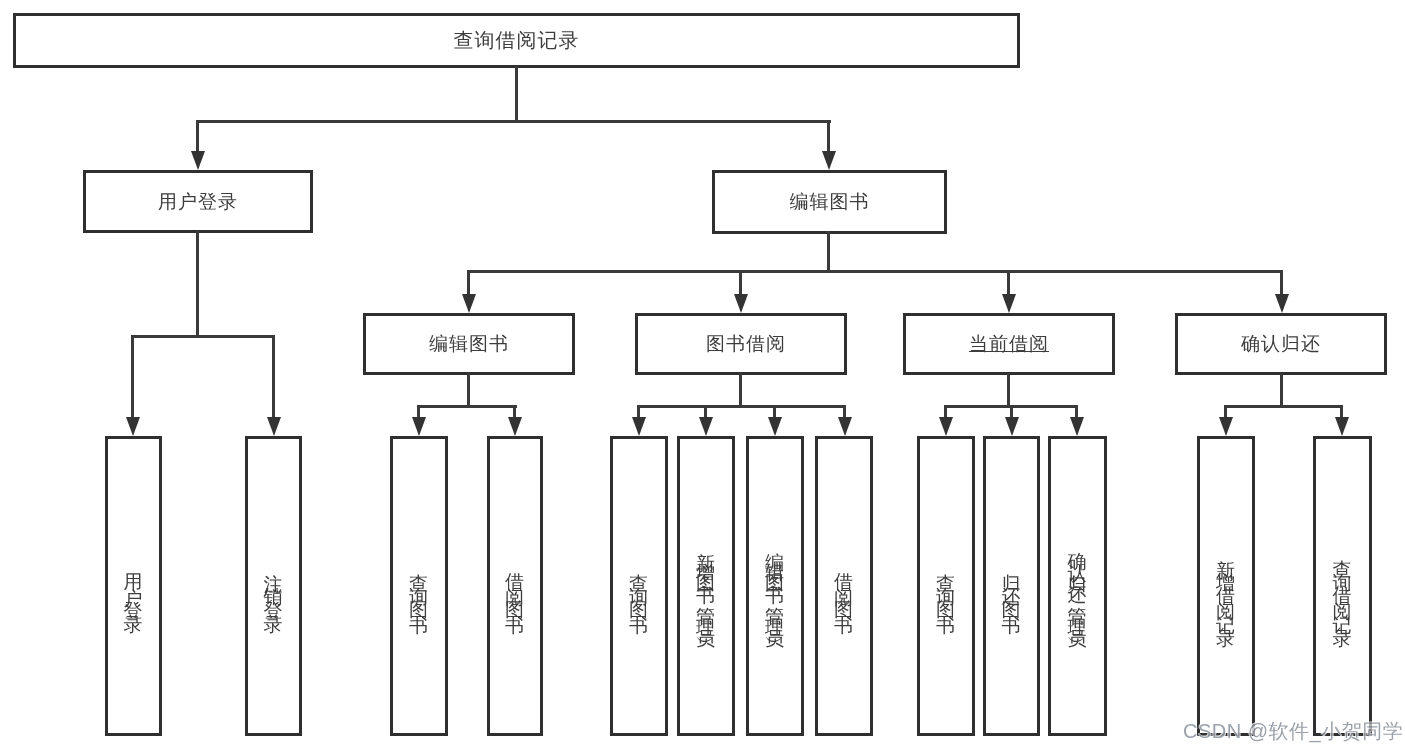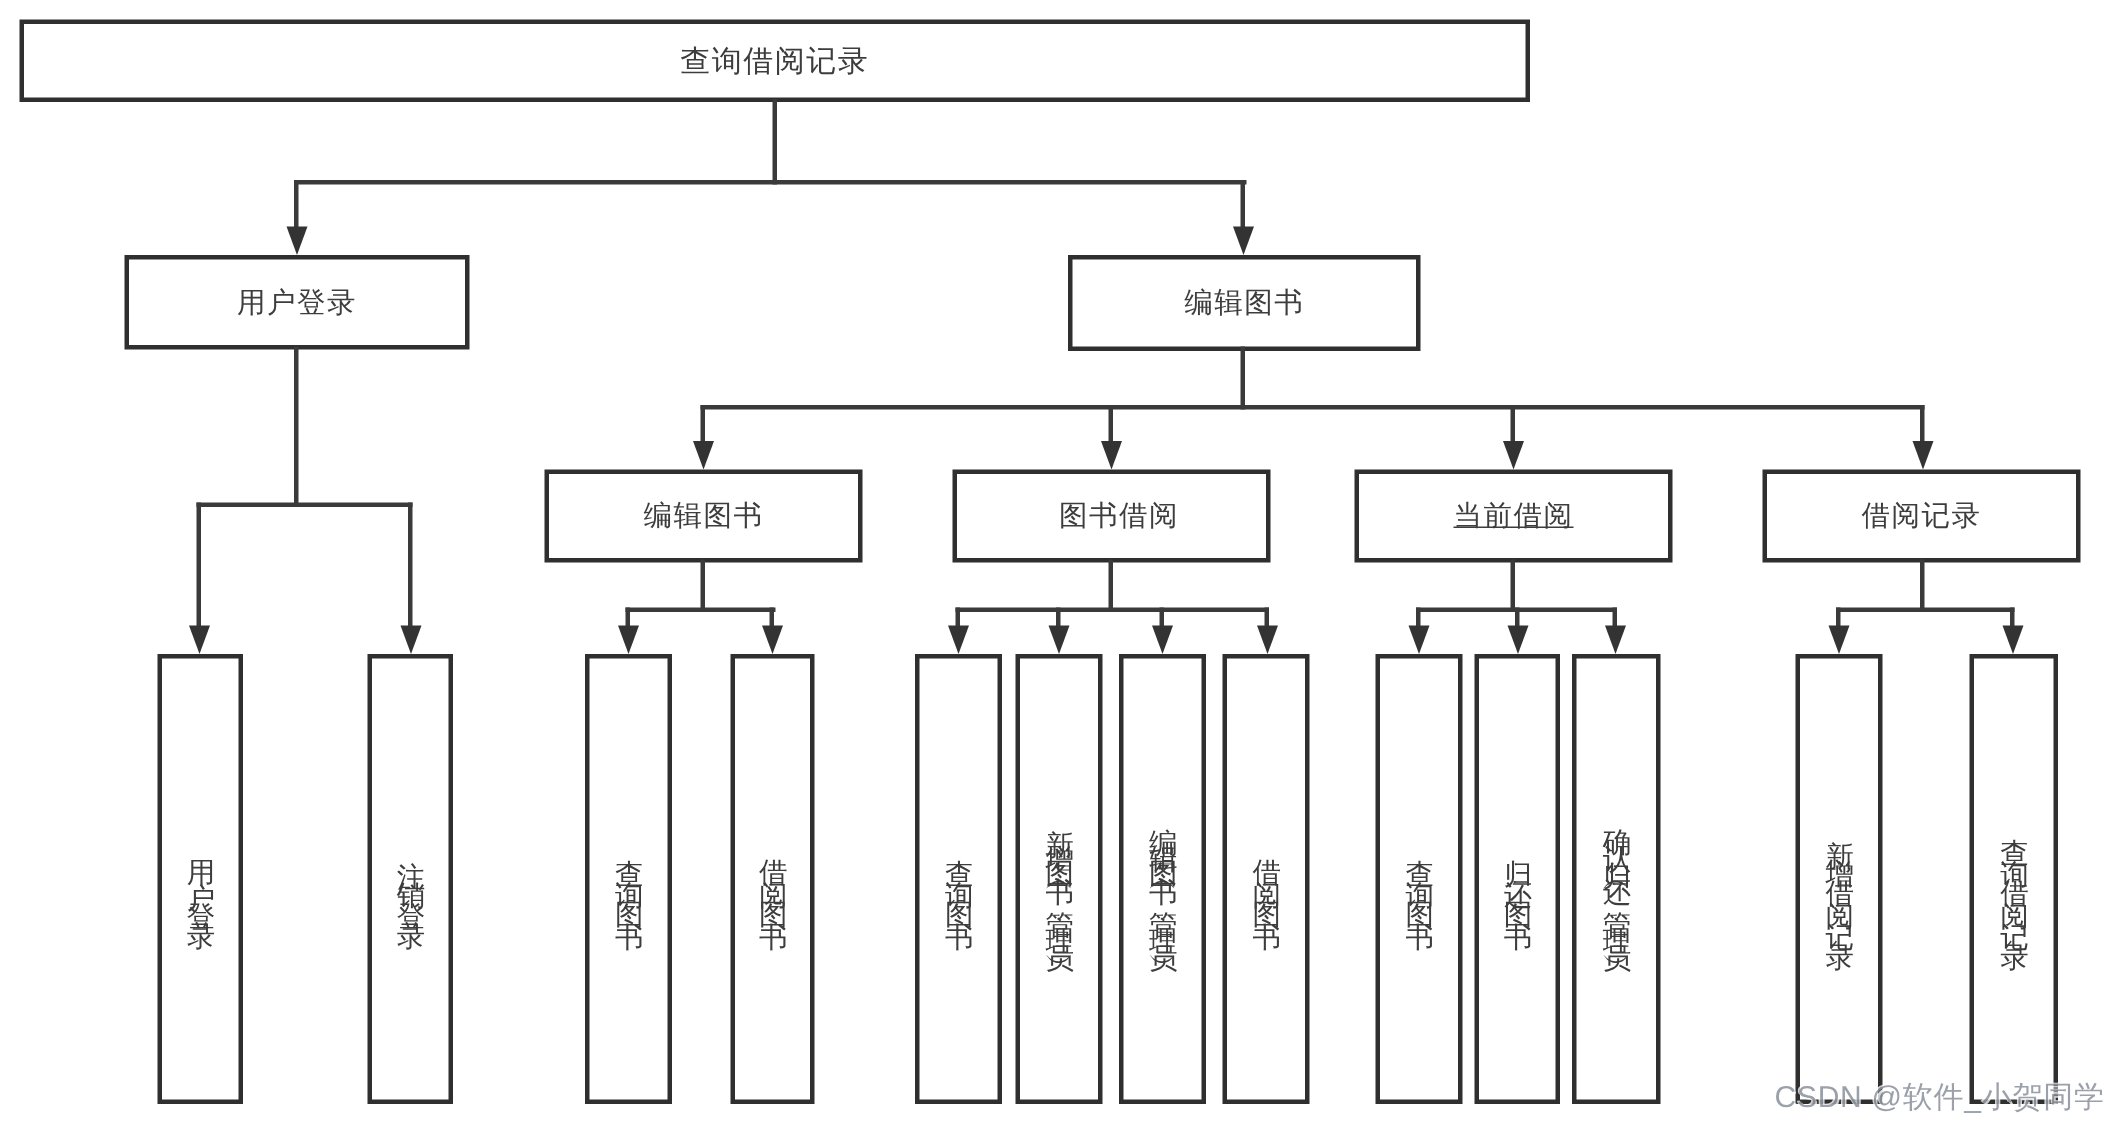--- a/index.html
+++ b/index.html
@@ -99,21 +99,21 @@
   <div class="vline" style="left:1007px; top:270px; height:26px;"></div>
   <div class="vline" style="left:1280px; top:270px; height:26px;"></div>
   <div class="arrow" style="left:462px; top:294px;"></div>
   <div class="arrow" style="left:734px; top:294px;"></div>
   <div class="arrow" style="left:1002px; top:294px;"></div>
   <div class="arrow" style="left:1275px; top:294px;"></div>
 
   <div class="box" style="left:363px; top:313px; width:212px; height:62px;">编辑图书</div>
   <div class="box" style="left:635px; top:313px; width:212px; height:62px;padding-left:10px;">图书借阅</div>
   <div class="box" style="left:903px; top:313px; width:212px; height:62px;text-decoration:underline;">当前借阅</div>
-  <div class="box" style="left:1175px; top:313px; width:212px; height:62px;">借阅记录</div>
+  <div class="box" style="left:1175px; top:313px; width:212px; height:62px;">确认归还</div>
 
   <div class="vline" style="left:467px; top:373px; height:35px;"></div>
   <div class="hline" style="left:417px; top:405px; width:100px;"></div>
   <div class="vline" style="left:417px; top:405px; height:14px;"></div>
   <div class="vline" style="left:513px; top:405px; height:14px;"></div>
   <div class="arrow" style="left:412px; top:417px;"></div>
   <div class="arrow" style="left:508px; top:417px;"></div>
 
   <div class="vline" style="left:739px; top:373px; height:35px;"></div>
   <div class="hline" style="left:637px; top:405px; width:209px;"></div>

